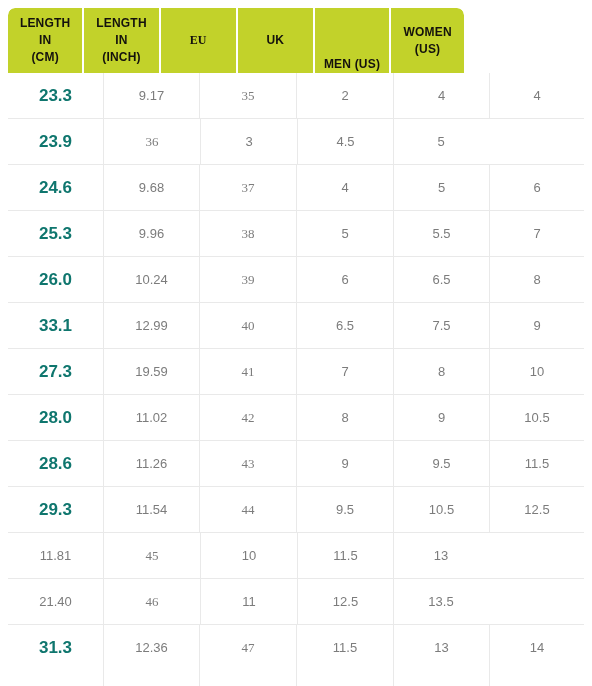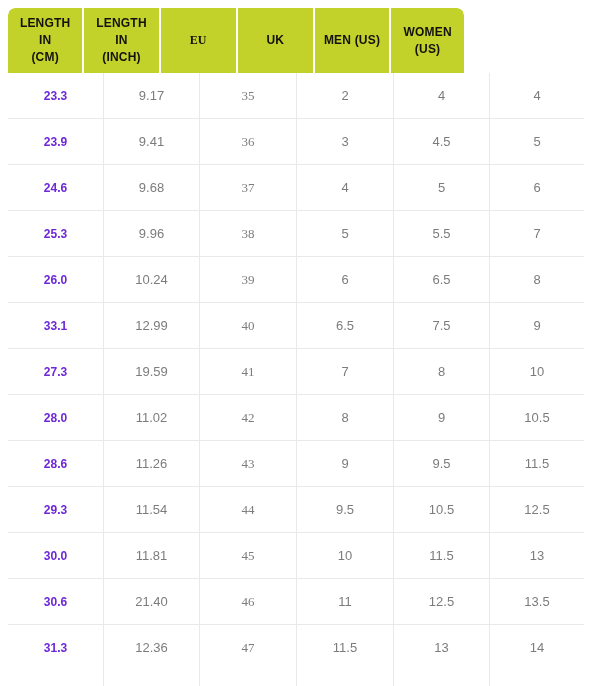--- a/index.html
+++ b/index.html
@@ -46,21 +46,21 @@
     padding: 0 4px;
     margin-right: 2px;
   }
   .head-cell:last-child { margin-right: 0; }
 
   
   .c1 { width: 96px; }
   .c2 { width: 96px; }
   .c3 { width: 97px; font-family: Liberation Serif, serif; }
   .c4 { width: 97px; }
-  .c5 { width: 96px; }
+  .c5 { width: 96px; align-items: flex-end; }
   .c6 { width: 94px; }
 
   .head-cell.c1 { border-top-left-radius: 7px; }
   .head-cell.c6 { border-top-right-radius: 7px; text-align: center; }
 
   
   .chart-body {
     width: 576px;
   }
   .chart-row {
@@ -77,23 +77,23 @@
     align-items: center;
     justify-content: center;
     text-align: center;
     font-size: 13px;
     color: #7c7c7c;
     border-right: 1px solid #e9e9e9;
     padding: 0 4px;
   }
   .cell.c6 { border-right: none; }
   .cell.c1 {
-    color: #6d28d9;
+    color: #0f766e;
     font-weight: bold;
-    font-size: 12px;
+    font-size: 17px;
   }
 
   
   .row-tail {
     display: flex;
     width: 576px;
     height: 18px;
   }
   .row-tail .tail-cell {
     box-sizing: border-box;
@@ -140,21 +140,20 @@
       <div class="chart-row">
         <div class="cell c1">23.3</div>
         <div class="cell c2">9.17</div>
         <div class="cell c3">35</div>
         <div class="cell c4">2</div>
         <div class="cell c5">4</div>
         <div class="cell c6">4</div>
       </div>
       <div class="chart-row">
         <div class="cell c1">23.9</div>
-        <div class="cell c2">9.41</div>
         <div class="cell c3">36</div>
         <div class="cell c4">3</div>
         <div class="cell c5">4.5</div>
         <div class="cell c6">5</div>
       </div>
       <div class="chart-row">
         <div class="cell c1">24.6</div>
         <div class="cell c2">9.68</div>
         <div class="cell c3">37</div>
         <div class="cell c4">4</div>
@@ -211,29 +210,27 @@
       </div>
       <div class="chart-row">
         <div class="cell c1">29.3</div>
         <div class="cell c2">11.54</div>
         <div class="cell c3">44</div>
         <div class="cell c4">9.5</div>
         <div class="cell c5">10.5</div>
         <div class="cell c6">12.5</div>
       </div>
       <div class="chart-row">
-        <div class="cell c1">30.0</div>
         <div class="cell c2">11.81</div>
         <div class="cell c3">45</div>
         <div class="cell c4">10</div>
         <div class="cell c5">11.5</div>
         <div class="cell c6">13</div>
       </div>
       <div class="chart-row">
-        <div class="cell c1">30.6</div>
         <div class="cell c2">21.40</div>
         <div class="cell c3">46</div>
         <div class="cell c4">11</div>
         <div class="cell c5">12.5</div>
         <div class="cell c6">13.5</div>
       </div>
       <div class="chart-row">
         <div class="cell c1">31.3</div>
         <div class="cell c2">12.36</div>
         <div class="cell c3">47</div>

